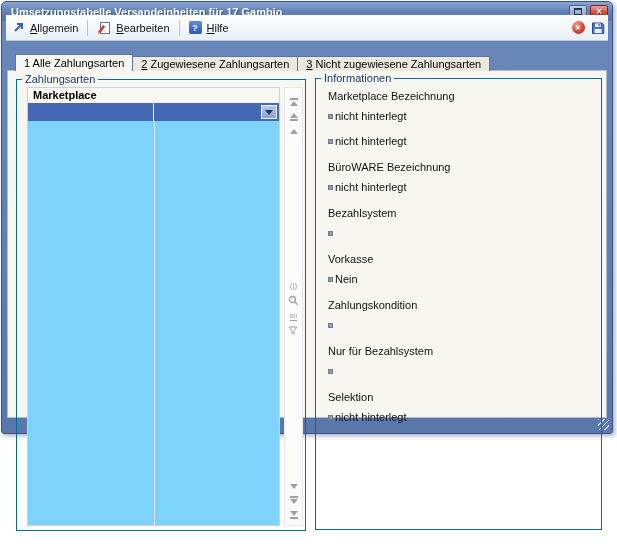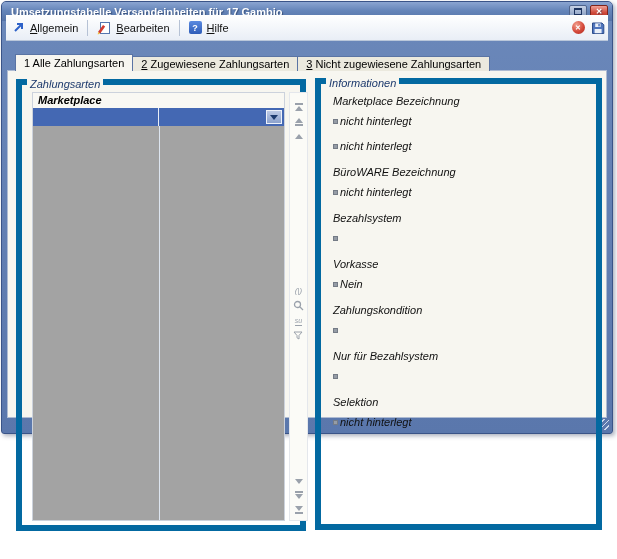--- a/index.html
+++ b/index.html
@@ -41,28 +41,28 @@
   
   .tabs { position:absolute; left:13px; top:52px; height:17px; display:flex; align-items:flex-end; z-index:3; }
   .tab { font-size:11px; padding:0 8px; border:1px solid #5a74a4; border-bottom:none;
     background:#ebe9de; height:15px; line-height:14px; margin-right:-1px; white-space:nowrap; cursor:default; }
   .tab.active { height:17px; line-height:16px; background:#f7f6f0; position:relative; z-index:4; }
 
   
   .content { position:absolute; left:5px; right:5px; top:68px; bottom:15px;
     background:#f7f6f0; border:1px solid #aebbd2; z-index:2; }
 
-  .group { position:absolute; border:6px solid #0369a1;font-style:italic; }
+  .group { position:absolute; border:1px solid #0369a1; }
   .group-label { position:absolute; top:-8px; left:5px; background:#f7f6f0; padding:0 3px;
     font-size:11px; color:#1d3a6d; line-height:14px; }
   #group-zahlung { left:8px; top:8px; width:290px; height:452px; }
   #group-info   { left:307px; top:7px; width:287px; height:452px; }
 
   
-  .table { position:absolute; left:10px; top:7px; width:253px; bottom:4px; background:#a3a3a3; border:1px solid #ccd2dc; }
+  .table { position:absolute; left:10px; top:7px; width:253px; bottom:4px; background:#7dd3fc; border:1px solid #ccd2dc; }
   .thead { display:flex; height:15px; font-size:11px; font-weight:bold; background:#f9f8f3; }
   .th1 { width:126px; padding:1px 0 0 5px; }
   .th2 { flex:1; padding:1px 0 0 5px; }
   .col-divider { position:absolute; left:126px; top:15px; bottom:0; width:1px; background:#dde5f0; }
   .sel-row { display:flex; height:18px; background:#4468b3; position:relative; z-index:1; }
   .sel-c1 { width:126px; border-right:1px solid #e9eef6; }
   .sel-c2 { flex:1; position:relative; }
   .dd-btn { position:absolute; right:2px; top:2px; width:16px; height:14px;
     background:linear-gradient(#bcc9e5,#8ca2cd); border:1px solid #eef2fa;
     display:flex; align-items:center; justify-content:center; }

